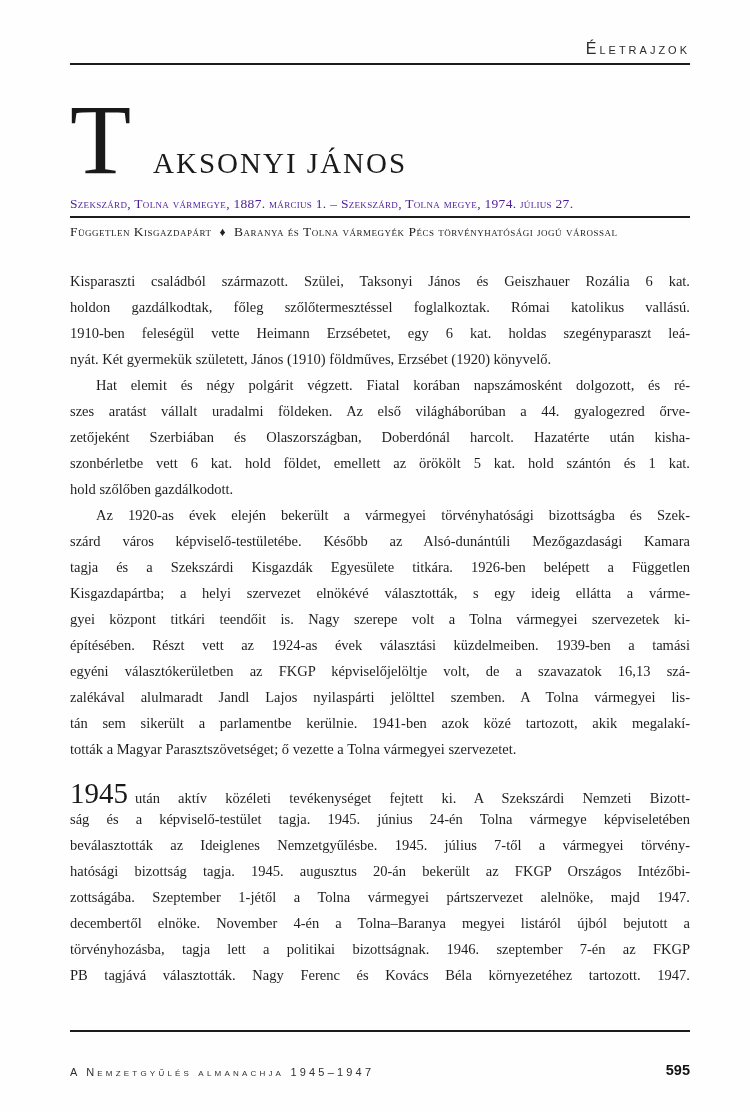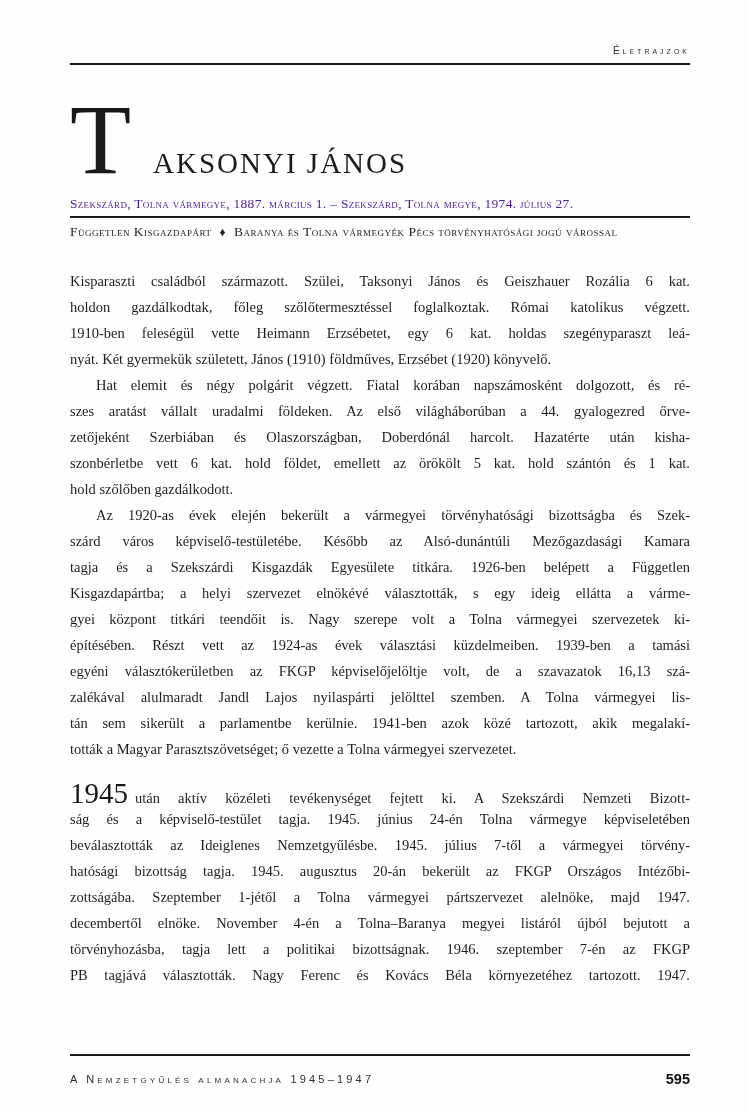--- a/index.html
+++ b/index.html
@@ -16,21 +16,21 @@
 
   
   .running-header {
     padding-top: 40px; padding-bottom: 5px;
     border-bottom: 2px solid #1c1c1c;
     text-align: right;
   }
   .running-header .section-label {
     font-family: "Liberation Sans", sans-serif;
     font-variant: small-caps;
-    font-size: 10px; letter-spacing: 3px;
+    font-size: 16px; letter-spacing: 3px;
     color: #2b2b2b;
   }
 
   
   .title-row { display: flex; align-items: baseline; margin-top: 38px; }
   .drop-cap { font-size: 100px; line-height: 74px; color: #191919; }
   .person-name { font-size: 29px; letter-spacing: 2px; margin-left: 22px; color: #1b1b1b; text-align: right; }
 
   .vitals {
     margin-top: 16px;
@@ -60,22 +60,22 @@
   .lines .line:last-child { text-align-last: auto; word-spacing: normal; }
   .lines.cont .line:last-child { text-align-last: justify; word-spacing: -1px; }
   .lines.indent .line:first-child { text-indent: 26px; }
   .para-1945 { margin-top: 18px; }
   .big-year { font-size: 29px; line-height: 26px; margin-right: 7px; color: #191919; }
 
   
   .page-footer {
     position: absolute; left: 70px; right: 60px; top: 1030px;
     border-top: 2px solid #1c1c1c;
-    padding-top: 15px;
-    display: flex; justify-content: space-between; align-items: center; margin-top: 24px;
+    padding-top: 30px;
+    display: flex; justify-content: space-between; align-items: flex-end;
   }
   .book-title {
     font-family: "Liberation Sans", sans-serif;
     font-variant: small-caps;
     font-size: 11px; letter-spacing: 3.2px;
     color: #2e2e2e;
   }
   .page-number {
     font-family: "Liberation Sans", sans-serif;
     font-weight: bold; font-size: 14.5px;
@@ -104,21 +104,21 @@
     <div class="affiliation">
       <span>Független Kisgazdapárt</span>
       <span class="diamond">♦</span>
       <span>Baranya és Tolna vármegyék Pécs törvényhatósági jogú várossal</span>
     </div>
 
     <div class="body-text">
       <div class="para">
         <div class="lines">
             <div class="line">Kisparaszti családból származott. Szülei, Taksonyi János és Geiszhauer Rozália 6 kat.</div>
-            <div class="line">holdon gazdálkodtak, főleg szőlőtermesztéssel foglalkoztak. Római katolikus végzett.</div>
+            <div class="line">holdon gazdálkodtak, főleg szőlőtermesztéssel foglalkoztak. Római katolikus vallású.</div>
             <div class="line">1910-ben feleségül vette Heimann Erzsébetet, egy 6 kat. holdas szegényparaszt leá-</div>
             <div class="line">nyát. Két gyermekük született, János (1910) földműves, Erzsébet (1920) könyvelő.</div>
           </div>
       </div>
       <div class="para">
         <div class="lines indent">
             <div class="line">Hat elemit és négy polgárit végzett. Fiatal korában napszámosként dolgozott, és ré-</div>
             <div class="line">szes aratást vállalt uradalmi földeken. Az első világháborúban a 44. gyalogezred őrve-</div>
             <div class="line">zetőjeként Szerbiában és Olaszországban, Doberdónál harcolt. Hazatérte után kisha-</div>
             <div class="line">szonbérletbe vett 6 kat. hold földet, emellett az örökölt 5 kat. hold szántón és 1 kat.</div>

